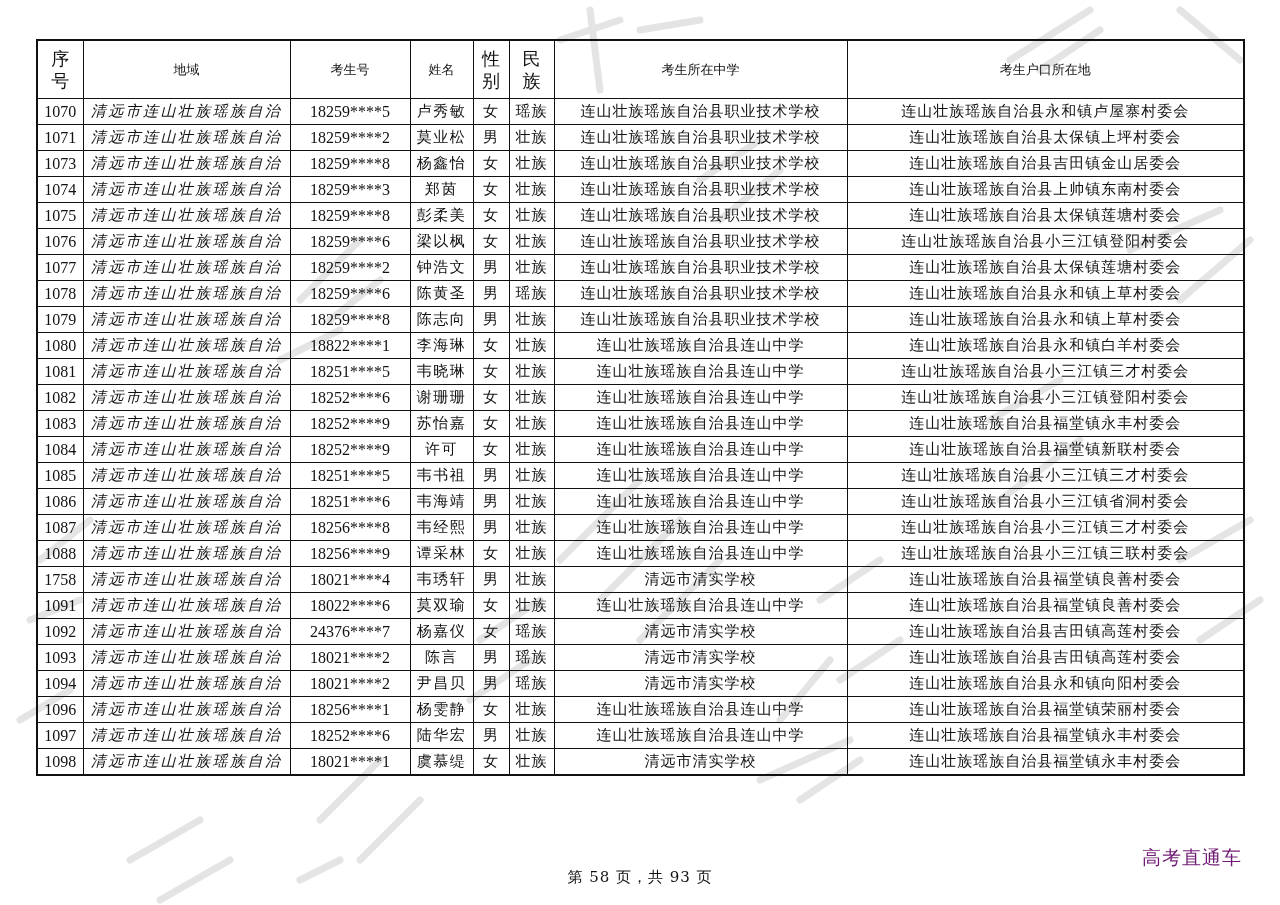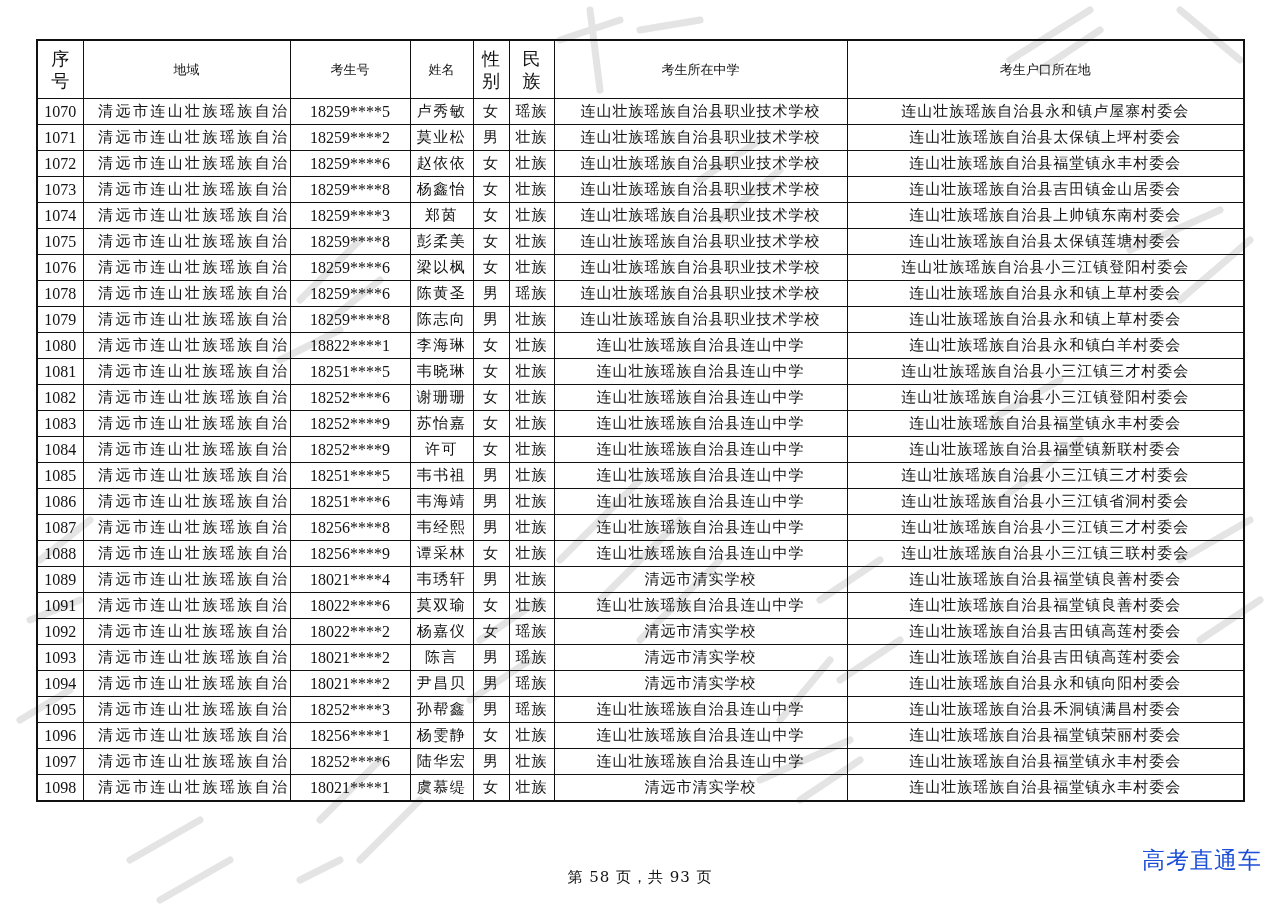--- a/index.html
+++ b/index.html
@@ -62,23 +62,24 @@
       font-family: "DejaVu Sans", "Liberation Sans", sans-serif;
       letter-spacing: 1px;
     }
     table.roster td.num {
       font-family: "Liberation Serif", "DejaVu Serif", serif;
       font-size: 16px;
       letter-spacing: 0;
       text-align: center;
     }
     table.roster td.region {
-      text-align: right;
+      text-align: center;
       padding-left: 0;
       letter-spacing: 2.4px;
+      font-style: italic;
     }
     table.roster td.examno {
       font-family: "Liberation Serif", "DejaVu Serif", serif;
       font-size: 16px;
       letter-spacing: 0;
     }
     table.roster td.name {
       letter-spacing: 1.5px;
       margin-left: 16px;
     }
@@ -99,22 +100,22 @@
       text-align: center;
       font-size: 15px;
       font-family: "DejaVu Serif", "Liberation Serif", serif;
       z-index: 1;
       letter-spacing: 1px;
     }
     .brand {
       position: absolute;
       left: 1142px;
       top: 845px;
-      font-size: 23px;
-      color: #1d4ed8;
+      font-size: 19px;
+      color: #701a75;
       font-family: "DejaVu Sans", "Liberation Sans", sans-serif;
       z-index: 2;
       letter-spacing: 1px;
     }
   </style>
 </head>
 <body>
 
 <div class="page">
 
@@ -184,30 +185,20 @@
           <td class="num">1071</td>
           <td class="region">清远市连山壮族瑶族自治</td>
           <td class="examno">18259****2</td>
           <td class="name">莫业松</td>
           <td>男</td>
           <td>壮族</td>
           <td>连山壮族瑶族自治县职业技术学校</td>
           <td>连山壮族瑶族自治县太保镇上坪村委会</td>
         </tr>
         <tr>
-          <td class="num">1072</td>
-          <td class="region">清远市连山壮族瑶族自治</td>
-          <td class="examno">18259****6</td>
-          <td class="name">赵依依</td>
-          <td>女</td>
-          <td>壮族</td>
-          <td>连山壮族瑶族自治县职业技术学校</td>
-          <td>连山壮族瑶族自治县福堂镇永丰村委会</td>
-        </tr>
-        <tr>
           <td class="num">1073</td>
           <td class="region">清远市连山壮族瑶族自治</td>
           <td class="examno">18259****8</td>
           <td class="name">杨鑫怡</td>
           <td>女</td>
           <td>壮族</td>
           <td>连山壮族瑶族自治县职业技术学校</td>
           <td>连山壮族瑶族自治县吉田镇金山居委会</td>
         </tr>
         <tr>
@@ -234,20 +225,30 @@
           <td class="num">1076</td>
           <td class="region">清远市连山壮族瑶族自治</td>
           <td class="examno">18259****6</td>
           <td class="name">梁以枫</td>
           <td>女</td>
           <td>壮族</td>
           <td>连山壮族瑶族自治县职业技术学校</td>
           <td>连山壮族瑶族自治县小三江镇登阳村委会</td>
         </tr>
         <tr>
+          <td class="num">1077</td>
+          <td class="region">清远市连山壮族瑶族自治</td>
+          <td class="examno">18259****2</td>
+          <td class="name">钟浩文</td>
+          <td>男</td>
+          <td>壮族</td>
+          <td>连山壮族瑶族自治县职业技术学校</td>
+          <td>连山壮族瑶族自治县太保镇莲塘村委会</td>
+        </tr>
+        <tr>
           <td class="num">1078</td>
           <td class="region">清远市连山壮族瑶族自治</td>
           <td class="examno">18259****6</td>
           <td class="name">陈黄圣</td>
           <td>男</td>
           <td>瑶族</td>
           <td>连山壮族瑶族自治县职业技术学校</td>
           <td>连山壮族瑶族自治县永和镇上草村委会</td>
         </tr>
         <tr>
@@ -344,21 +345,21 @@
           <td class="num">1088</td>
           <td class="region">清远市连山壮族瑶族自治</td>
           <td class="examno">18256****9</td>
           <td class="name">谭采林</td>
           <td>女</td>
           <td>壮族</td>
           <td>连山壮族瑶族自治县连山中学</td>
           <td>连山壮族瑶族自治县小三江镇三联村委会</td>
         </tr>
         <tr>
-          <td class="num">1089</td>
+          <td class="num">1758</td>
           <td class="region">清远市连山壮族瑶族自治</td>
           <td class="examno">18021****4</td>
           <td class="name">韦琇轩</td>
           <td>男</td>
           <td>壮族</td>
           <td>清远市清实学校</td>
           <td>连山壮族瑶族自治县福堂镇良善村委会</td>
         </tr>
         <tr>
           <td class="num">1091</td>
@@ -366,21 +367,21 @@
           <td class="examno">18022****6</td>
           <td class="name">莫双瑜</td>
           <td>女</td>
           <td>壮族</td>
           <td>连山壮族瑶族自治县连山中学</td>
           <td>连山壮族瑶族自治县福堂镇良善村委会</td>
         </tr>
         <tr>
           <td class="num">1092</td>
           <td class="region">清远市连山壮族瑶族自治</td>
-          <td class="examno">18022****2</td>
+          <td class="examno">24376****7</td>
           <td class="name">杨嘉仪</td>
           <td>女</td>
           <td>瑶族</td>
           <td>清远市清实学校</td>
           <td>连山壮族瑶族自治县吉田镇高莲村委会</td>
         </tr>
         <tr>
           <td class="num">1093</td>
           <td class="region">清远市连山壮族瑶族自治</td>
           <td class="examno">18021****2</td>
@@ -394,30 +395,20 @@
           <td class="num">1094</td>
           <td class="region">清远市连山壮族瑶族自治</td>
           <td class="examno">18021****2</td>
           <td class="name">尹昌贝</td>
           <td>男</td>
           <td>瑶族</td>
           <td>清远市清实学校</td>
           <td>连山壮族瑶族自治县永和镇向阳村委会</td>
         </tr>
         <tr>
-          <td class="num">1095</td>
-          <td class="region">清远市连山壮族瑶族自治</td>
-          <td class="examno">18252****3</td>
-          <td class="name">孙帮鑫</td>
-          <td>男</td>
-          <td>瑶族</td>
-          <td>连山壮族瑶族自治县连山中学</td>
-          <td>连山壮族瑶族自治县禾洞镇满昌村委会</td>
-        </tr>
-        <tr>
           <td class="num">1096</td>
           <td class="region">清远市连山壮族瑶族自治</td>
           <td class="examno">18256****1</td>
           <td class="name">杨雯静</td>
           <td>女</td>
           <td>壮族</td>
           <td>连山壮族瑶族自治县连山中学</td>
           <td>连山壮族瑶族自治县福堂镇荣丽村委会</td>
         </tr>
         <tr>

